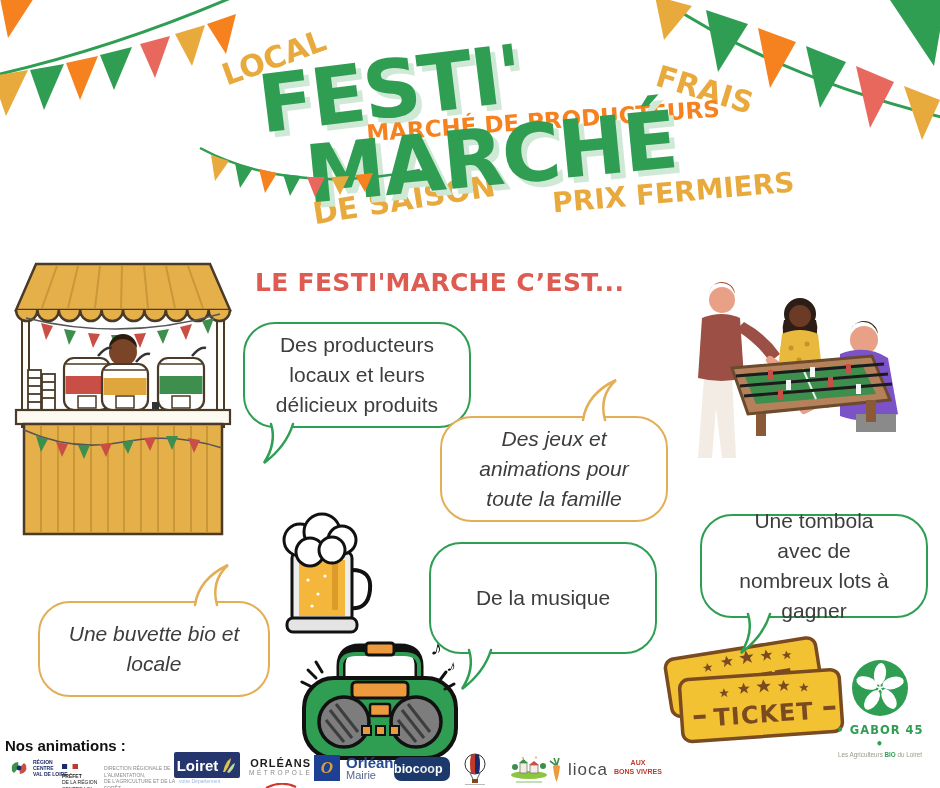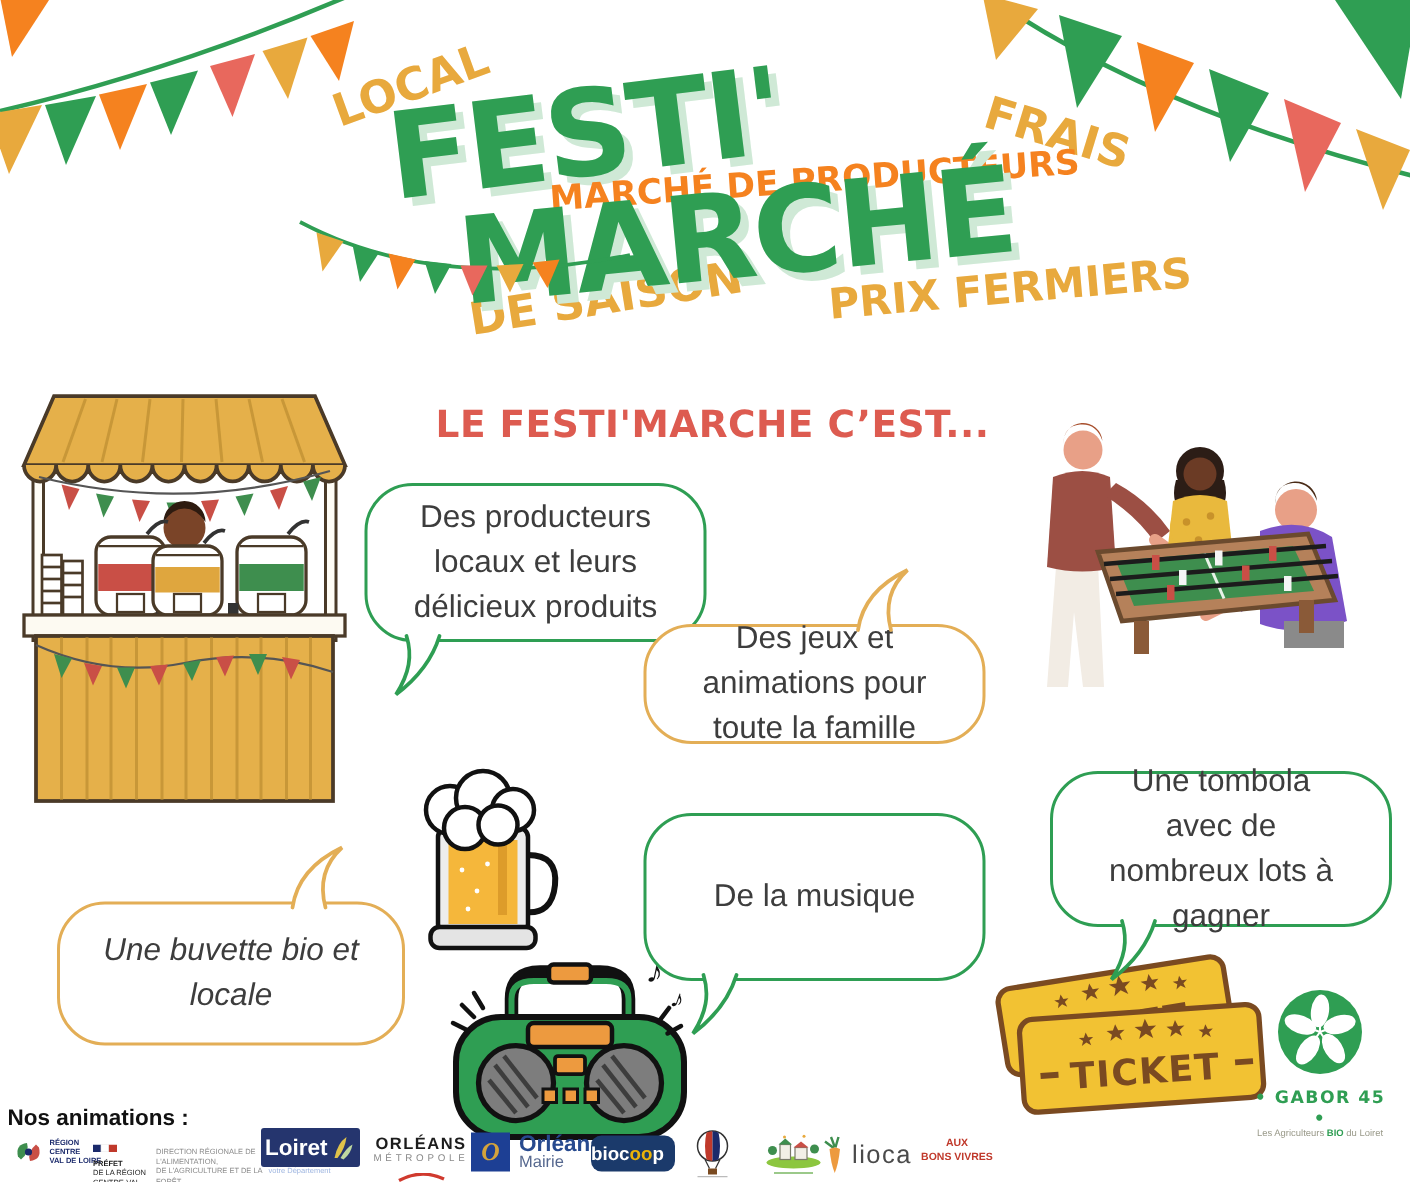--- a/index.html
+++ b/index.html
@@ -7,21 +7,21 @@
           font-family:"Liberation Sans",sans-serif;}
   .abs{position:absolute;}
 
   
   .deco-word{position:absolute;font-family:"DejaVu Sans",sans-serif;font-weight:800;white-space:nowrap;}
   .gold{color:#E8A93D;}
   .orange{color:#F5821F;}
   .big-title{position:absolute;font-family:"DejaVu Sans",sans-serif;font-weight:800;
              color:#2F9E53;font-size:80px;letter-spacing:-2px;white-space:nowrap;
              text-shadow:5px 6px 0 #cfe9d6;line-height:1;z-index:2;}
-  .heading{position:absolute;left:255px;top:268px;width:440px;text-align:center;
+  .heading{position:absolute;left:255px;top:268px;width:440px;
            font-family:"DejaVu Sans",sans-serif;font-weight:800;font-size:25px;color:#DD5B50;letter-spacing:.3px;}
 
   
   .bubble{position:absolute;background:#fff;border:2.5px solid #2E9E53;border-radius:32px;
           display:flex;align-items:center;justify-content:center;text-align:center;
           font-size:21px;line-height:1.42;color:#3d3d3d;padding:10px 28px;box-sizing:border-box;z-index:4;}
   .bubble.gold-b{border-color:#E3AE56;}
   .tail{position:absolute;overflow:visible;}
 
   
@@ -33,21 +33,21 @@
               display:flex;align-items:center;justify-content:center;font-weight:bold;font-size:15px;position:relative;}
   .loiret-sub{font-size:5px;color:#9fb6e0;text-align:left;padding-left:5px;}
   .om-line1{font-size:11px;font-weight:800;color:#1c1c1c;letter-spacing:1px;}
   .om-line2{font-size:6.5px;color:#8a8a8a;letter-spacing:2.5px;}
   .mairie-sq{width:26px;height:26px;background:#1d3f94;color:#d4a33c;display:flex;align-items:center;
              justify-content:center;font-family:"Liberation Serif",serif;font-style:italic;font-size:17px;font-weight:bold;}
   .mairie-t1{font-size:15px;color:#274a8f;font-weight:bold;line-height:1;}
   .mairie-t2{font-size:11px;color:#56688f;line-height:1;}
   .biocoop-box{width:56px;height:24px;background:#1b3a6b;border-radius:7px;color:#fff;
                display:flex;align-items:center;justify-content:flex-start;font-weight:bold;font-size:12.5px;}
-  .biocoop-box .oo{color:#eab308;}
+  .biocoop-box .oo{color:#e5e5e5;}
   .lioca-wrap{display:flex;align-items:center;gap:4px;}
   .lioca-name{font-size:17px;color:#4a4a4a;letter-spacing:1px;}
   .abv{font-size:7px;font-weight:bold;color:#C0392B;text-align:center;line-height:1.3;}
 
   
   .gabor{position:absolute;left:830px;top:659px;width:100px;text-align:center;}
   .gabor-name{font-family:"DejaVu Sans",sans-serif;font-weight:800;font-size:11.5px;color:#2F9E53;letter-spacing:1px;margin-top:2px;}
   .gabor-sub{font-size:6.3px;color:#9a9a8a;}
   .gabor-sub .bio{color:#2F9E53;font-weight:bold;}
 </style>
@@ -249,21 +249,21 @@
     </g>
   </svg>
 
   <div class="bubble" style="left:243px;top:322px;width:228px;height:106px;">
     <span>Des producteurs locaux et leurs délicieux produits</span>
     <svg class="tail" style="left:18px;bottom:-39px;" width="40" height="42" viewBox="0 0 40 42">
       <path d="M8 1 C12 14 10 26 1 40 C17 28 26 14 30 1" fill="#fff" stroke="#2E9E53" stroke-width="2.5" stroke-linecap="round"></path>
     </svg>
   </div>
 
-  <div class="bubble gold-b" style="left:429px;top:416px;width:228px;height:80px;">
+  <div class="bubble gold-b" style="left:440px;top:416px;width:228px;height:106px;font-style:italic;">
     <span>Des jeux et animations pour toute la famille</span>
     <svg class="tail" style="right:48px;top:-39px;" width="44" height="42" viewBox="0 0 44 42">
       <path d="M9 41 C11 27 19 12 42 1 C30 12 27 26 31 41" fill="#fff" stroke="#E3AE56" stroke-width="2.5" stroke-linecap="round"></path>
     </svg>
   </div>
 
   <div class="bubble" style="left:429px;top:542px;width:228px;height:112px;">
     <span>De la musique</span>
     <svg class="tail" style="left:30px;bottom:-39px;" width="40" height="42" viewBox="0 0 40 42">
       <path d="M8 1 C12 14 10 26 1 40 C17 28 26 14 30 1" fill="#fff" stroke="#2E9E53" stroke-width="2.5" stroke-linecap="round"></path>

